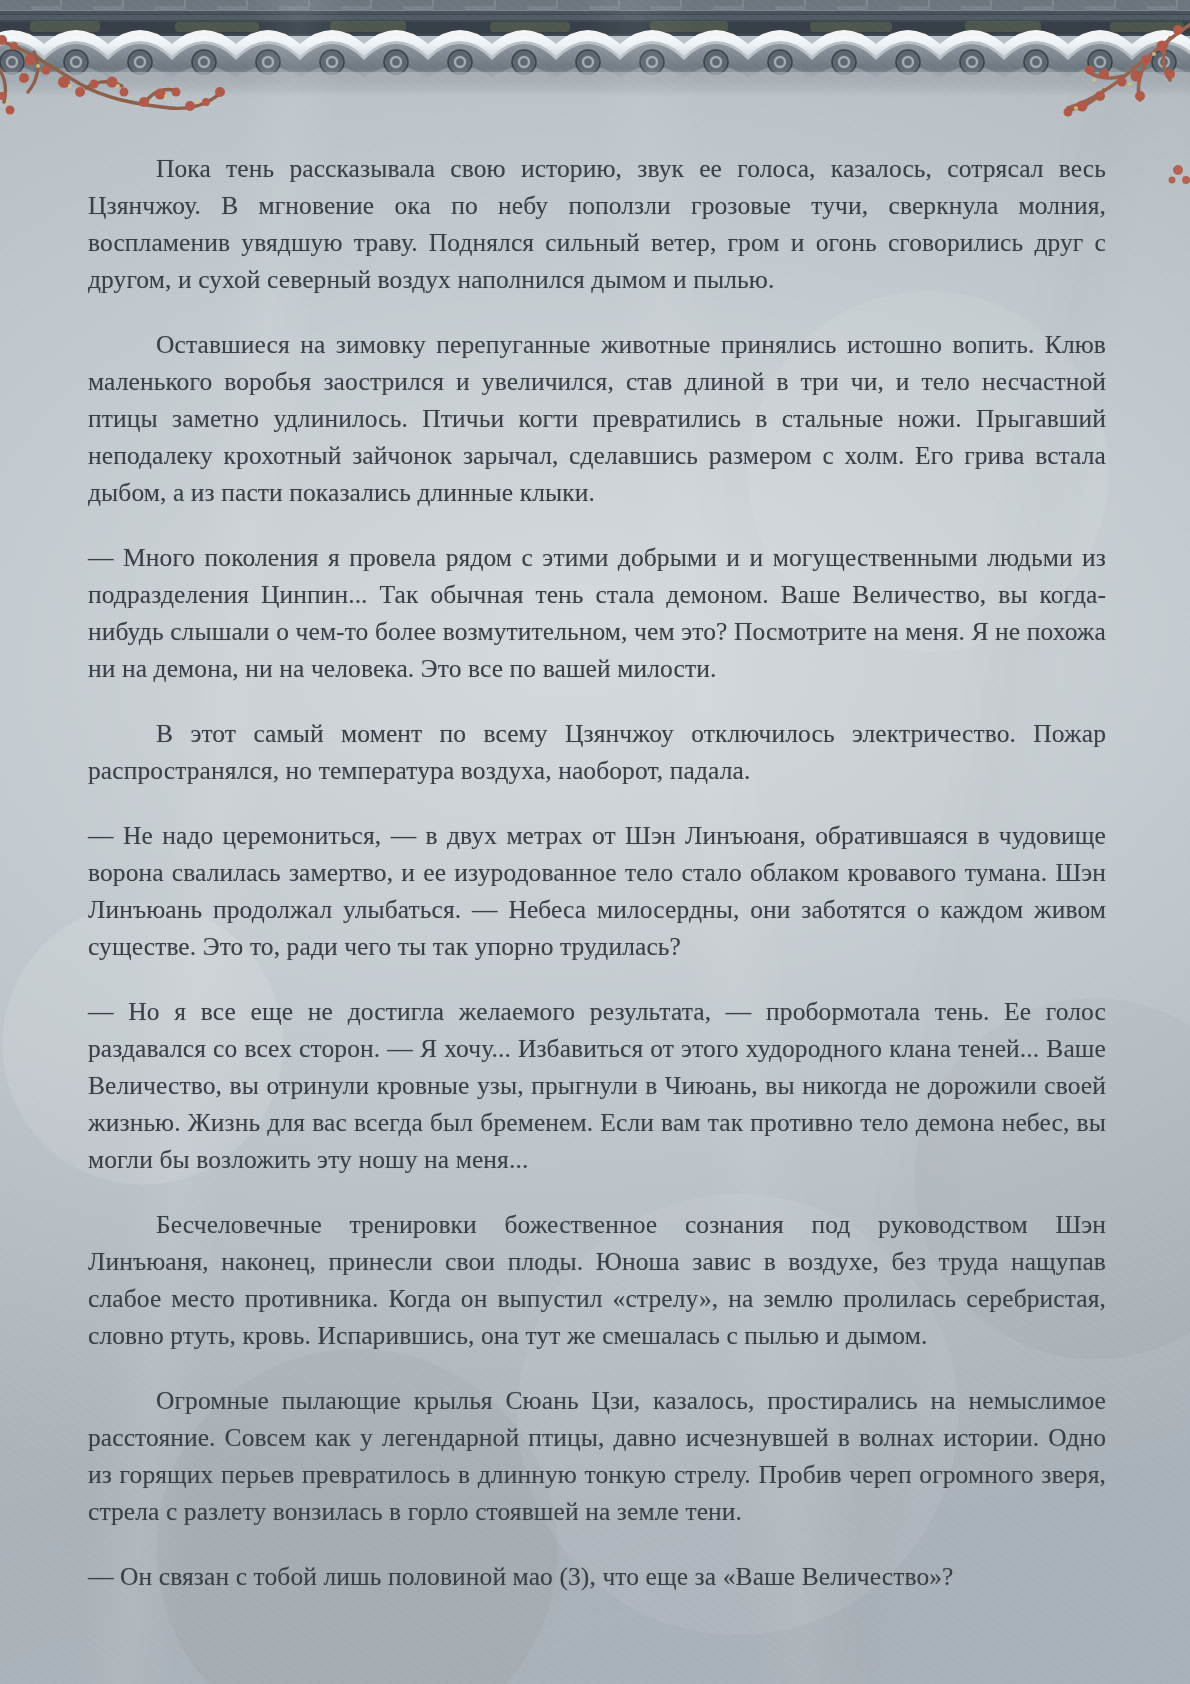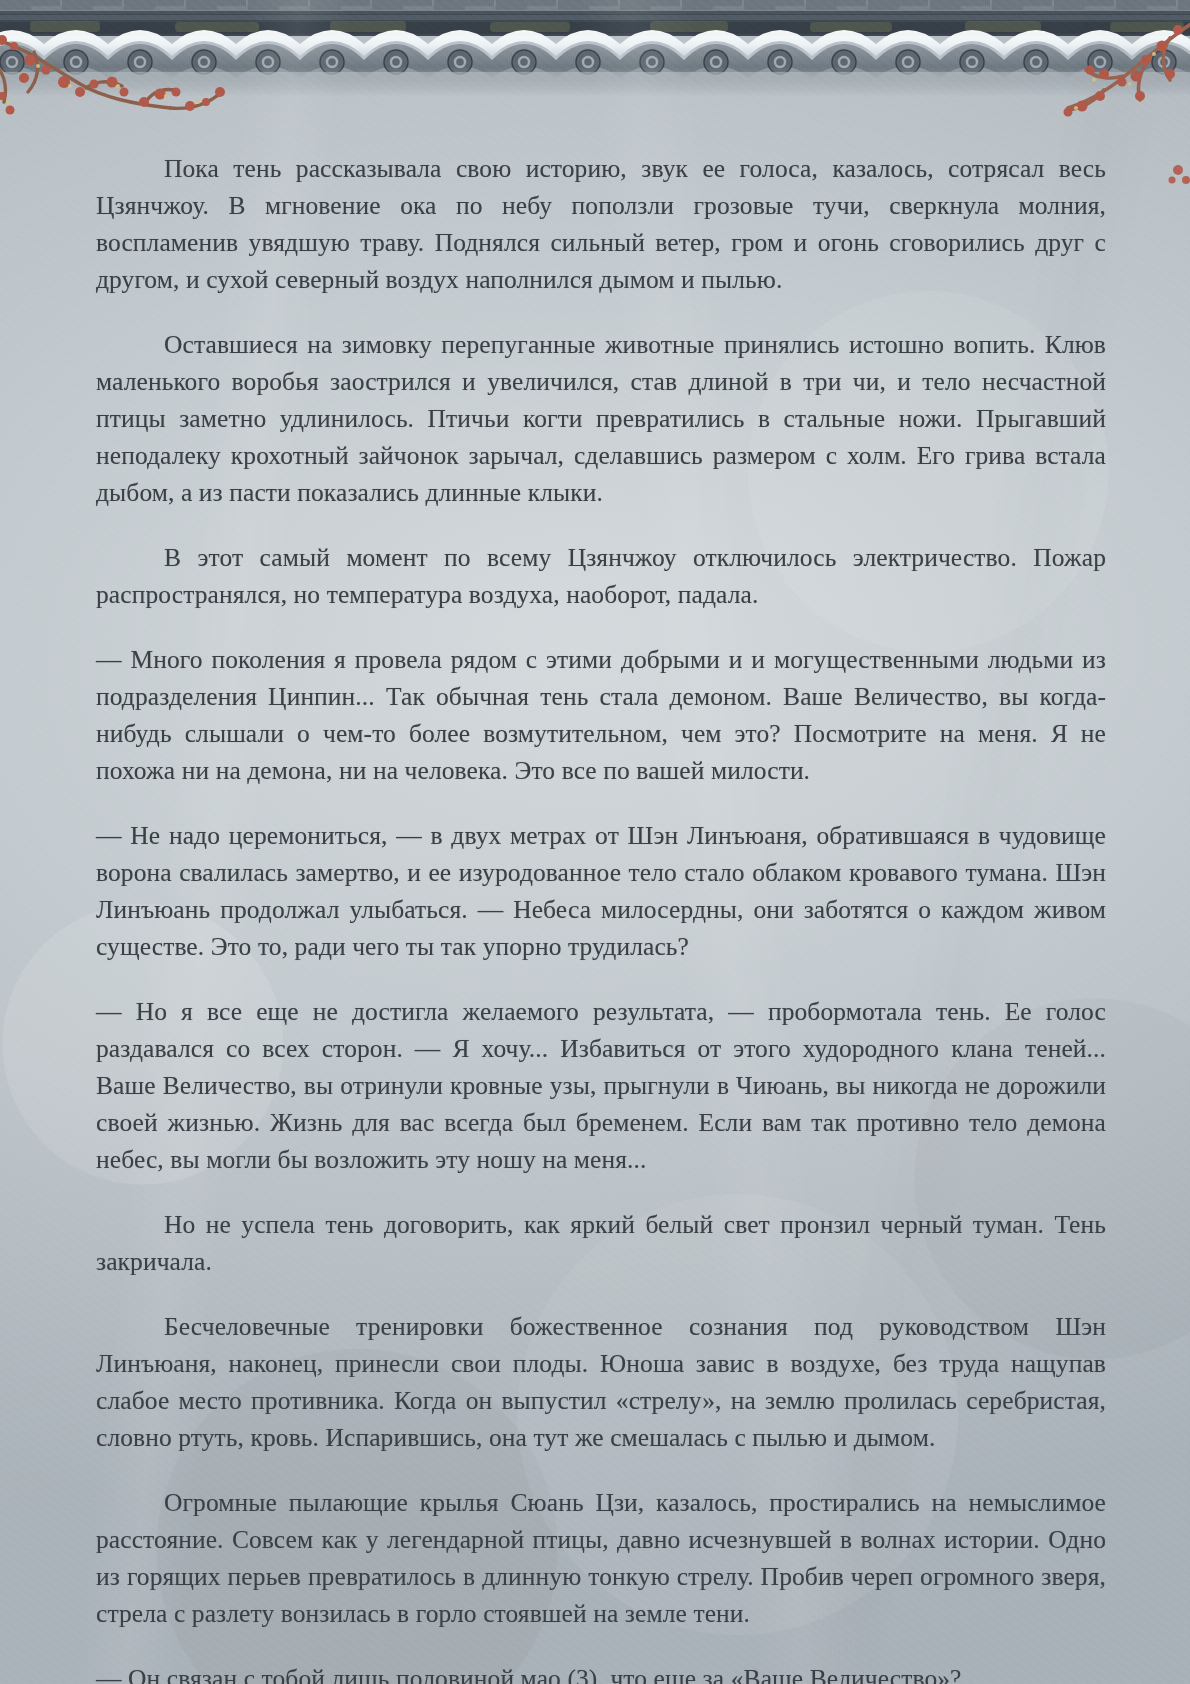--- a/index.html
+++ b/index.html
@@ -74,21 +74,21 @@
 
   
   .content {
     position: absolute;
     left: 88px;
     top: 150px;
     width: 1018px;
   }
 
   p.para {
-    margin: 0 0 28px 8px;
+    margin: 0 0 28px 0;
     font-size: 25.5px;
     line-height: 37px;
     color: #3a4046;
     text-align: justify;
     text-indent: 68px;
     letter-spacing: .1px;
     text-shadow: 0 0 1px rgba(60,66,72,.28);
   }
   p.para.dialogue { text-indent: 0; }
 </style>
@@ -302,23 +302,22 @@
   </svg>
 
   <div class="grain"></div>
   <div class="grain2"></div>
   <div class="smudges"></div>
 
   <div class="content">
 
     <p class="para">Пока тень рассказывала свою историю, звук ее голоса, казалось, сотрясал весь Цзянчжоу. В мгновение ока по небу поползли грозовые тучи, сверкнула молния, воспламенив увядшую траву. Поднялся сильный ветер, гром и огонь сговорились друг с другом, и сухой северный воздух наполнился дымом и пылью.</p>
     <p class="para">Оставшиеся на зимовку перепуганные животные принялись истошно вопить. Клюв маленького воробья заострился и увеличился, став длиной в три чи, и тело несчастной птицы заметно удлинилось. Птичьи когти превратились в стальные ножи. Прыгавший неподалеку крохотный зайчонок зарычал, сделавшись размером с холм. Его грива встала дыбом, а из пасти показались длинные клыки.</p>
+    <p class="para dialogue">— Много поколения я провела рядом с этими добрыми и и могущественными людьми из подразделения Цинпин...  Так обычная тень стала демоном. Ваше Величество, вы когда-нибудь слышали о чем-то более возмутительном, чем это? Посмотрите на меня. Я не похожа ни на демона, ни на человека. Это все по вашей милости.</p>
     <p class="para">В этот самый момент по всему Цзянчжоу отключилось электричество. Пожар распространялся, но температура воздуха, наоборот, падала.</p>
-    <p class="para dialogue">— Много поколения я провела рядом с этими добрыми и и могущественными людьми из подразделения Цинпин...  Так обычная тень стала демоном. Ваше Величество, вы когда-нибудь слышали о чем-то более возмутительном, чем это? Посмотрите на меня. Я не похожа ни на демона, ни на человека. Это все по вашей милости.</p>
     <p class="para dialogue">— Не надо церемониться, — в двух метрах от Шэн Линъюаня, обратившаяся в чудовище ворона свалилась замертво, и ее изуродованное тело стало облаком кровавого тумана. Шэн Линъюань продолжал улыбаться. — Небеса милосердны, они заботятся о каждом живом существе. Это то, ради чего ты так упорно трудилась?</p>
     <p class="para dialogue">— Но я все еще не достигла желаемого результата, — пробормотала тень. Ее голос раздавался со всех сторон. — Я хочу... Избавиться от этого худородного клана теней... Ваше Величество, вы отринули кровные узы, прыгнули в Чиюань, вы никогда не дорожили своей жизнью. Жизнь для вас всегда был бременем. Если вам так противно тело демона небес, вы могли бы возложить эту ношу на меня...</p>
-    <p class="para">Но не успела тень договорить, как яркий белый свет пронзил черный туман. Тень закричала.</p>
     <p class="para">Бесчеловечные тренировки божественное сознания под руководством Шэн Линъюаня, наконец, принесли свои плоды. Юноша завис в воздухе, без труда нащупав слабое место противника. Когда он выпустил «стрелу», на землю пролилась серебристая, словно ртуть, кровь. Испарившись, она тут же смешалась с пылью и дымом.</p>
     <p class="para">Огромные пылающие крылья Сюань Цзи, казалось, простирались на немыслимое расстояние. Совсем как у легендарной птицы, давно исчезнувшей в волнах истории. Одно из горящих перьев превратилось в длинную тонкую стрелу. Пробив череп огромного зверя, стрела с разлету вонзилась в горло стоявшей на земле тени.</p>
     <p class="para dialogue">— Он связан с тобой лишь половиной мао (3), что еще за «Ваше Величество»?</p>
 
   </div>
 </div>
 
 </body></html>

